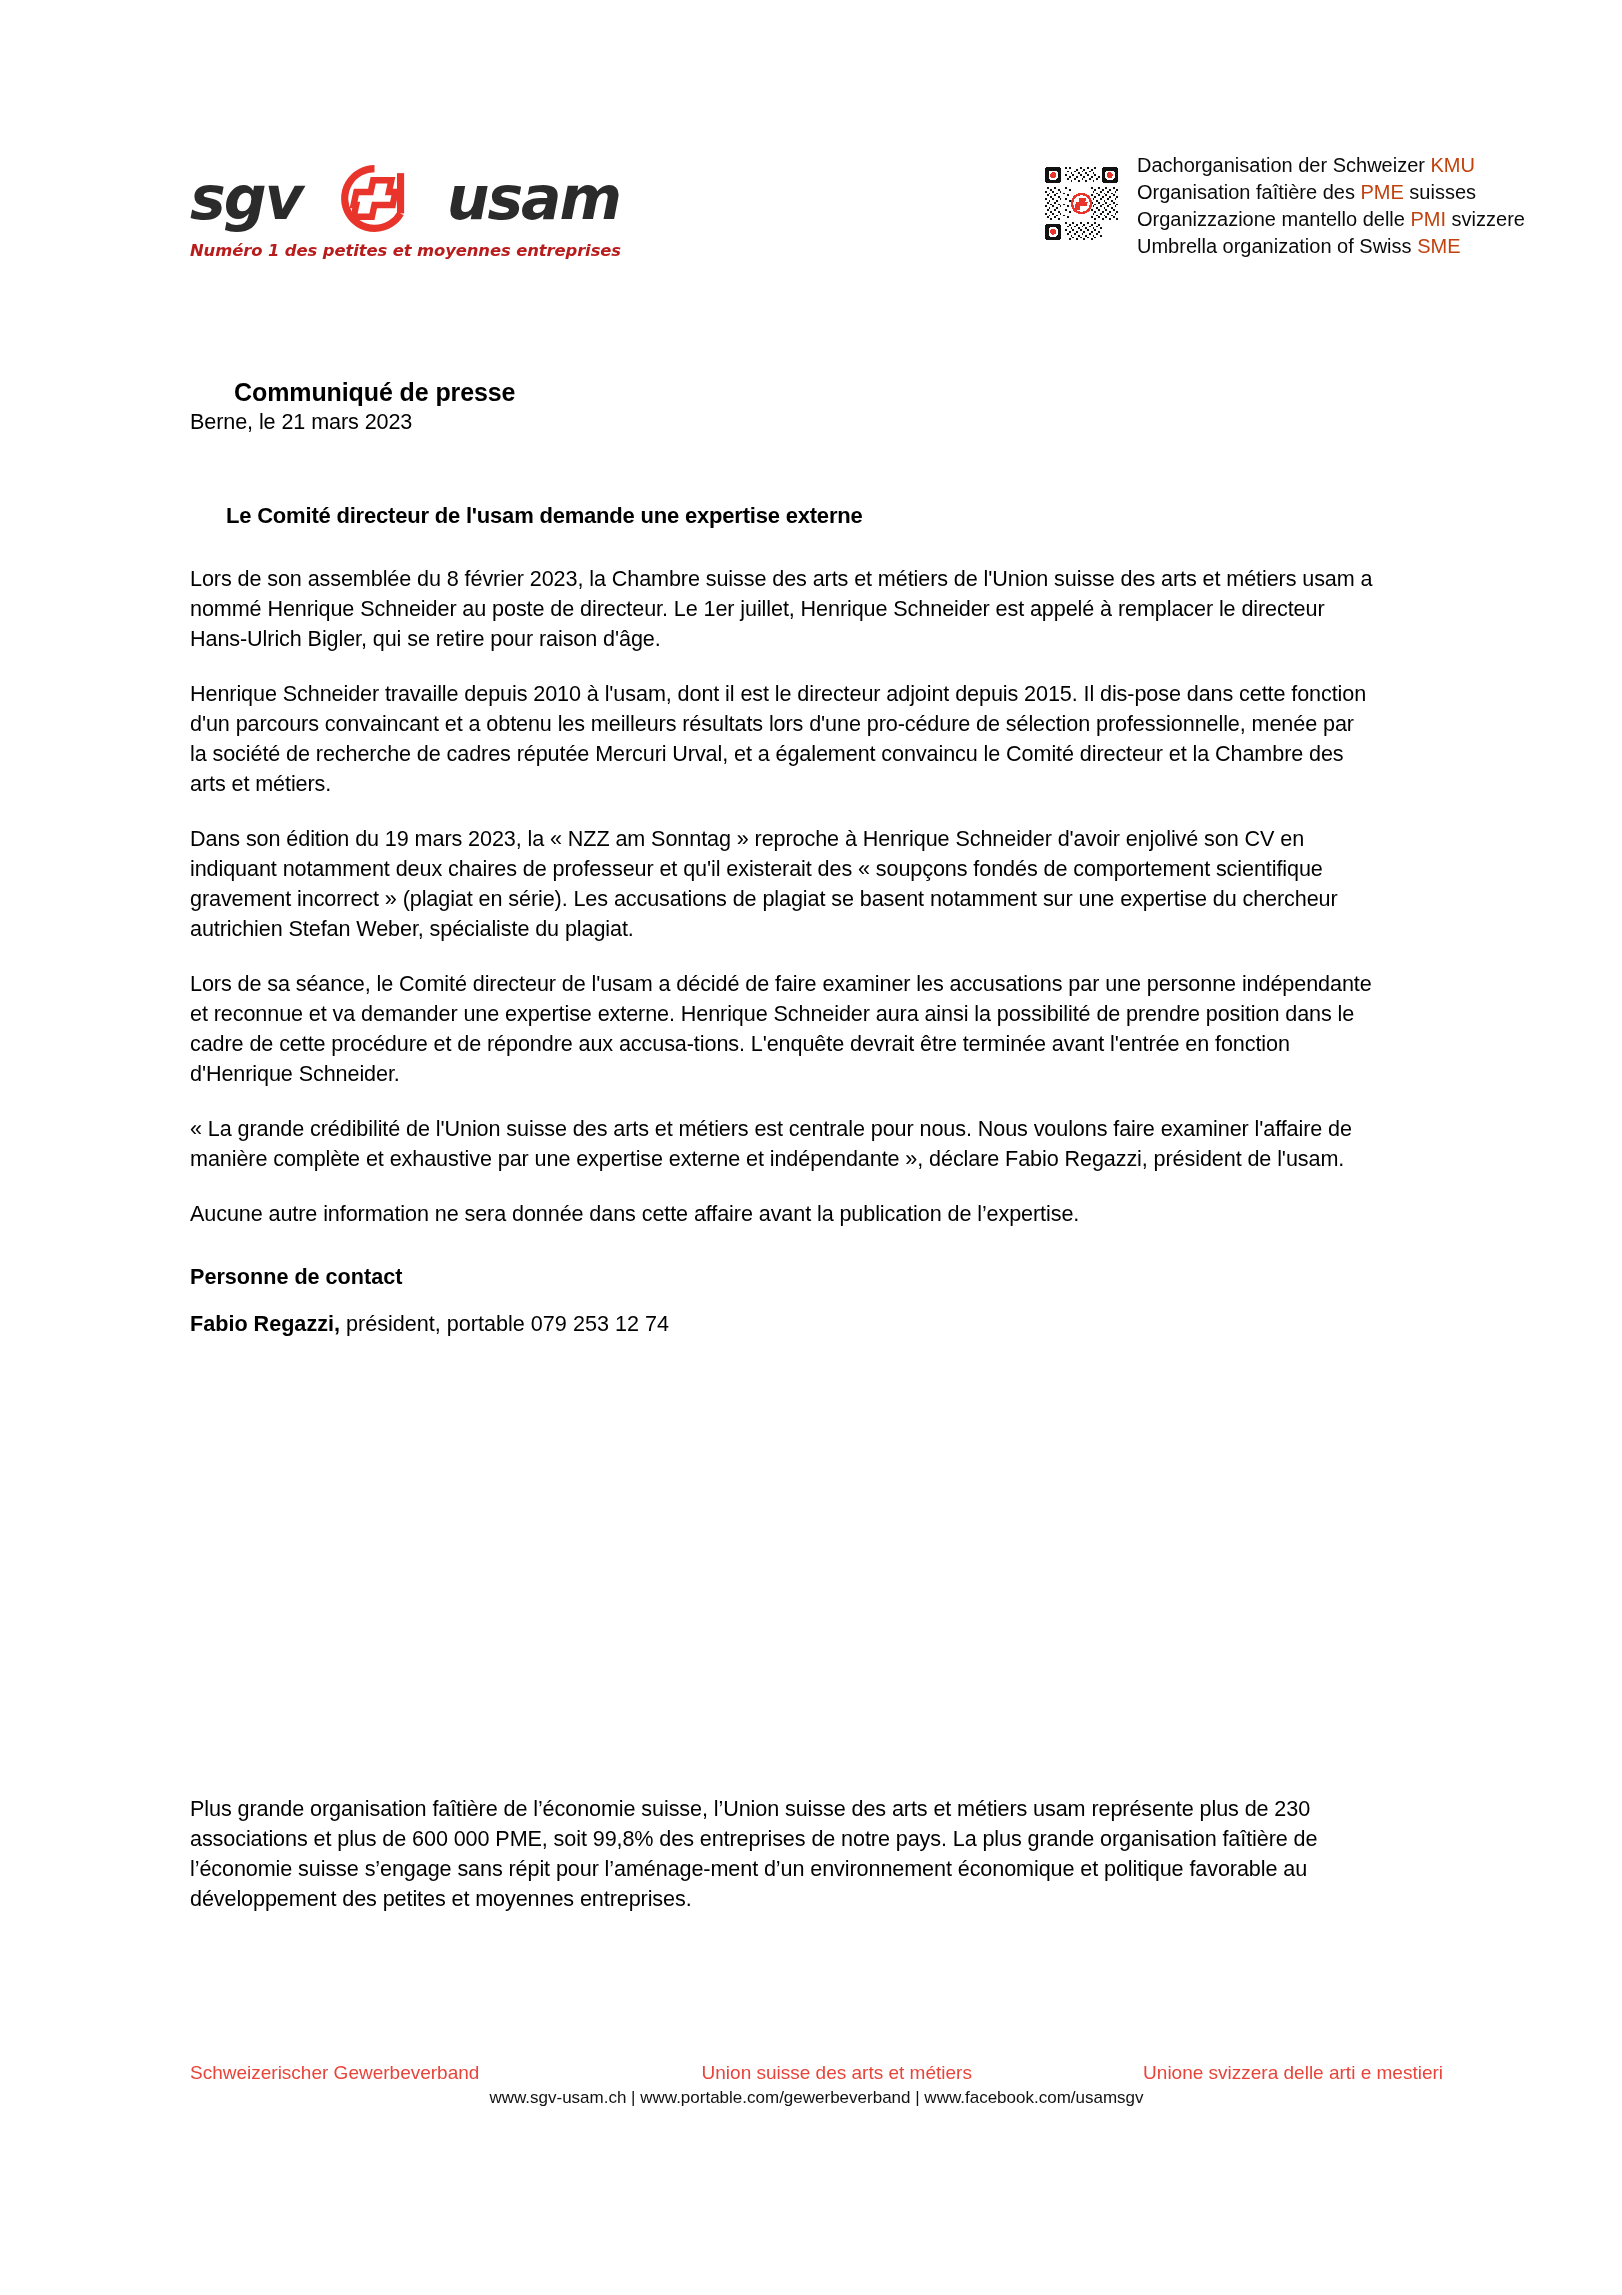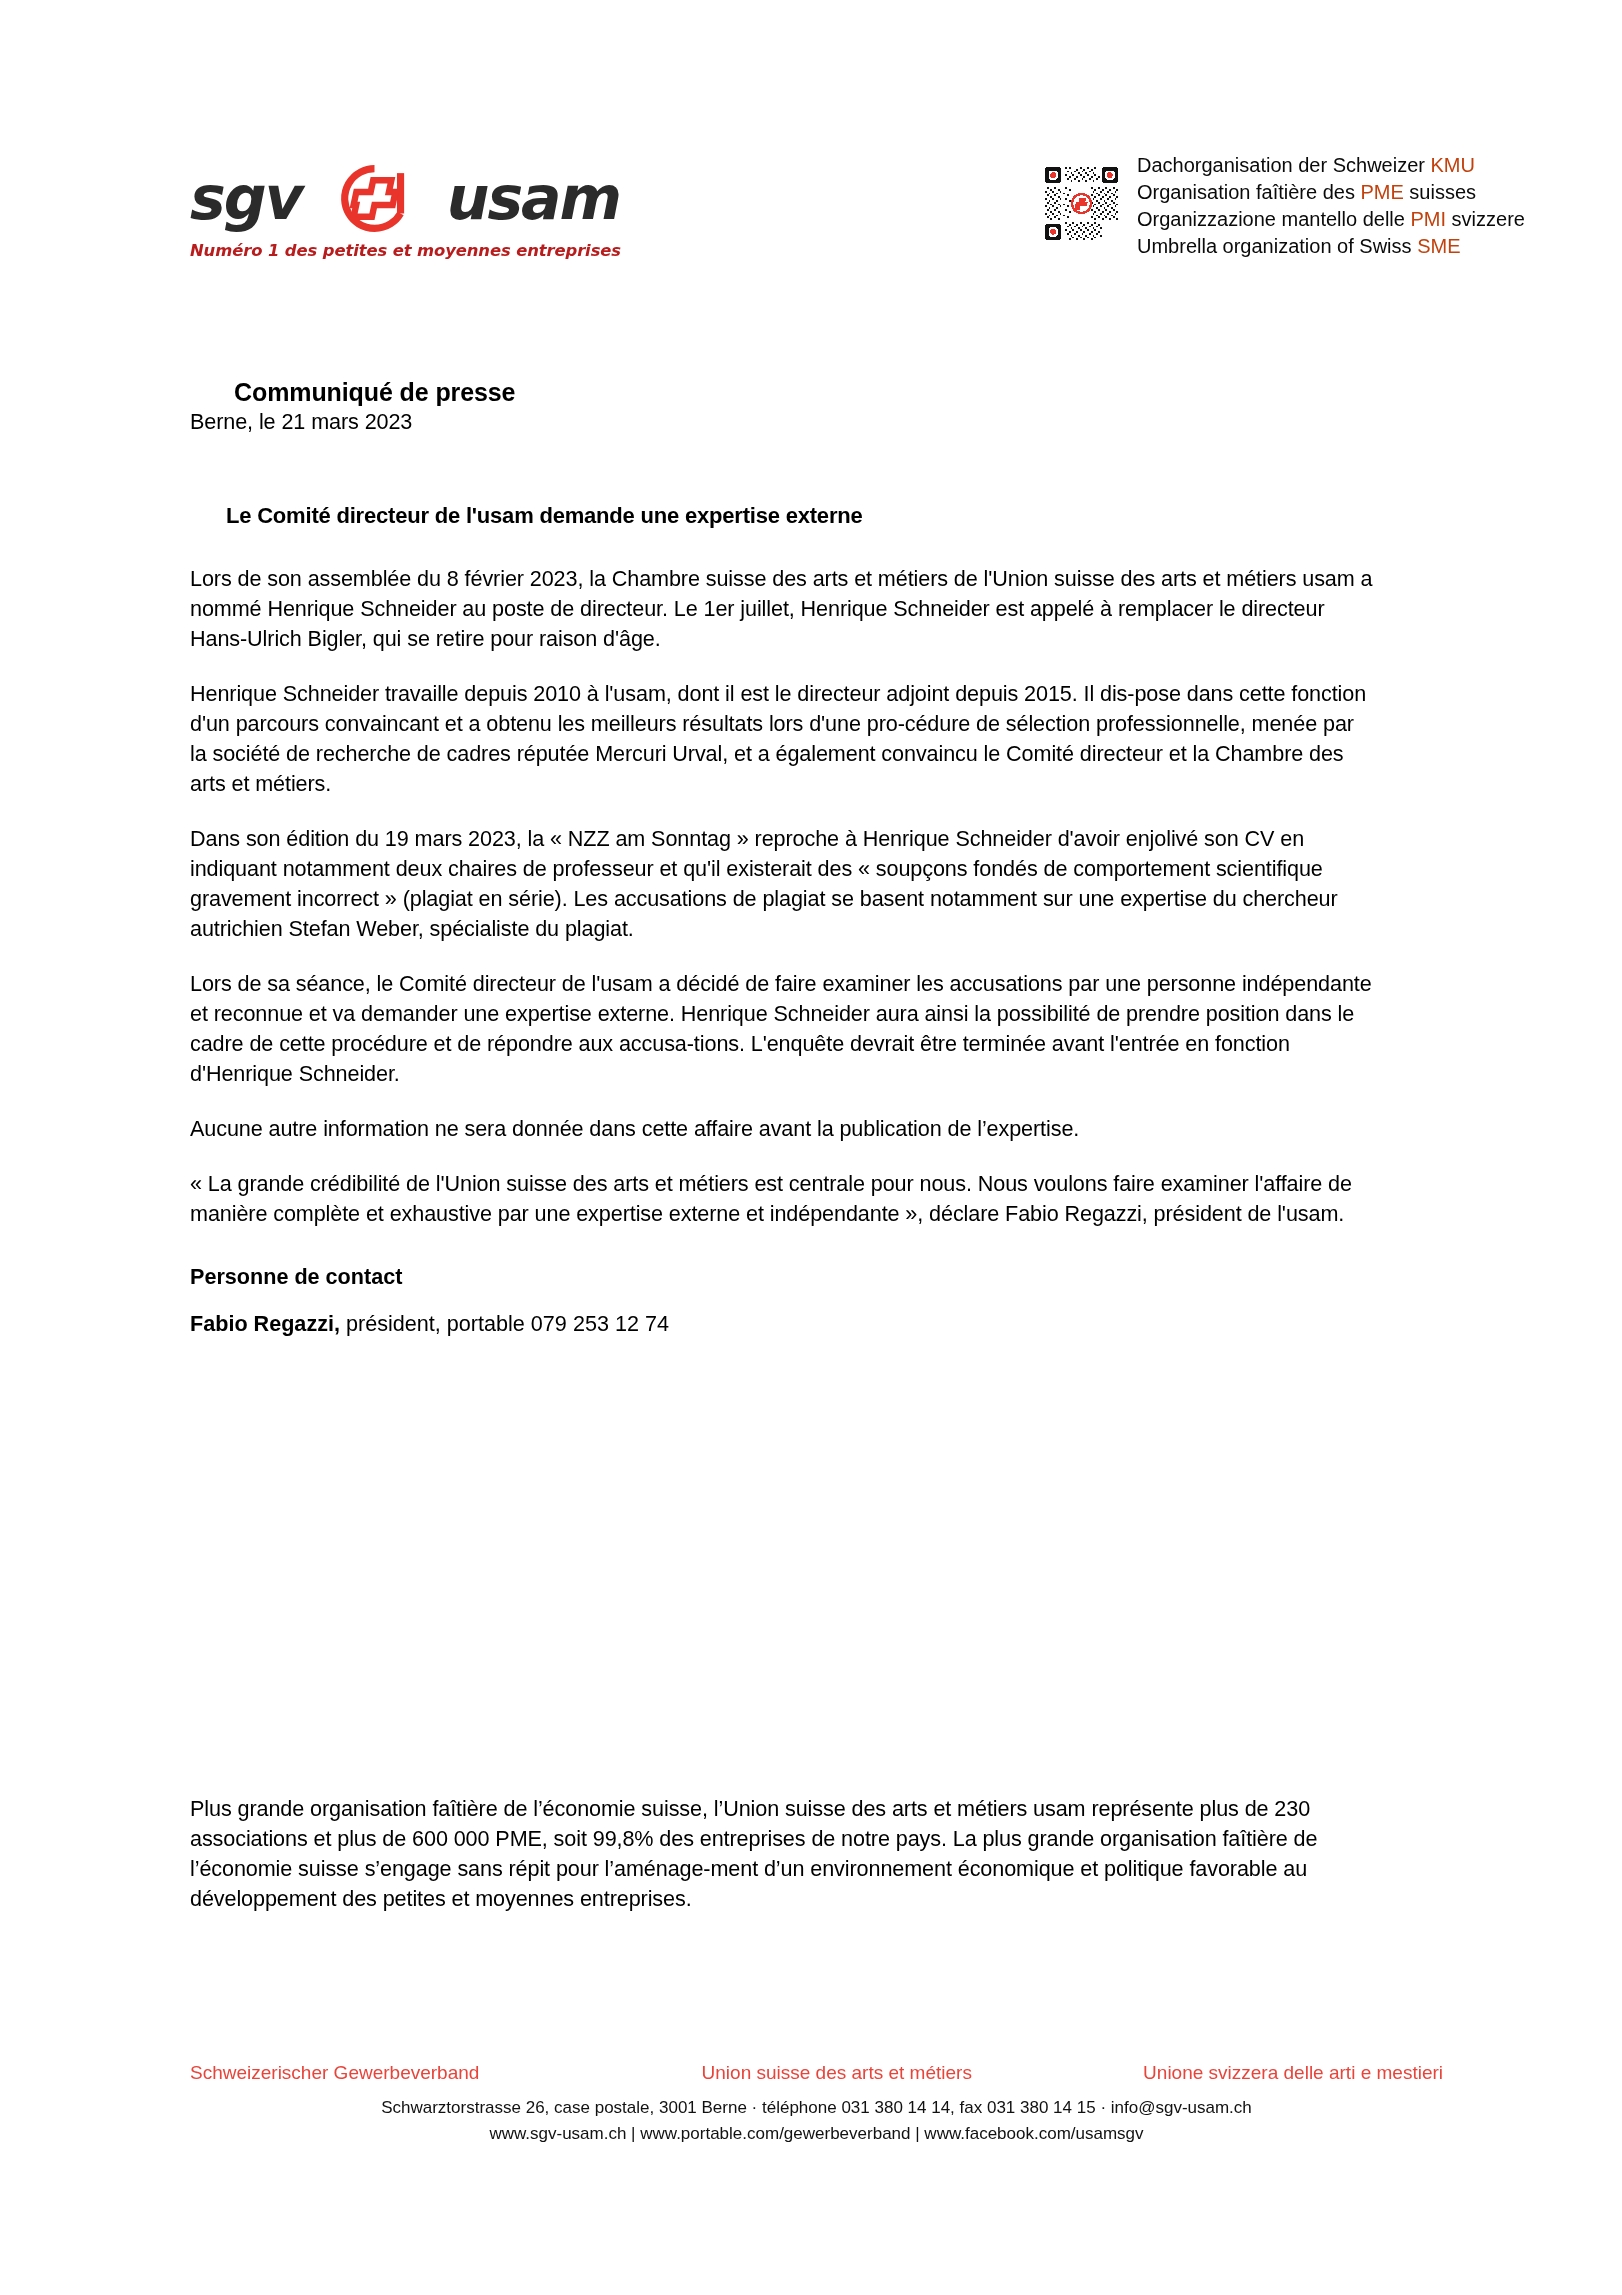--- a/index.html
+++ b/index.html
@@ -450,33 +450,32 @@
   <div class="content">
     <div class="meta-title">Communiqué de presse</div>
     <div class="meta-date">Berne, le 21 mars 2023</div>
 
     <h1 class="headline">Le Comité directeur de l'usam demande une expertise externe</h1>
 
     <p class="para first">Lors de son assemblée du 8 février 2023, la Chambre suisse des arts et métiers de l'Union suisse des arts et métiers usam a nommé Henrique Schneider au poste de directeur. Le 1er juillet, Henrique Schneider est appelé à remplacer le directeur Hans-Ulrich Bigler, qui se retire pour raison d'âge.</p>
     <p class="para">Henrique Schneider travaille depuis 2010 à l'usam, dont il est le directeur adjoint depuis 2015. Il dis-pose dans cette fonction d'un parcours convaincant et a obtenu les meilleurs résultats lors d'une pro-cédure de sélection professionnelle, menée par la société de recherche de cadres réputée Mercuri Urval, et a également convaincu le Comité directeur et la Chambre des arts et métiers.</p>
     <p class="para">Dans son édition du 19 mars 2023, la « NZZ am Sonntag » reproche à Henrique Schneider d'avoir enjolivé son CV en indiquant notamment deux chaires de professeur et qu'il existerait des « soupçons fondés de comportement scientifique gravement incorrect » (plagiat en série). Les accusations de plagiat se basent notamment sur une expertise du chercheur autrichien Stefan Weber, spécialiste du plagiat.</p>
     <p class="para">Lors de sa séance, le Comité directeur de l'usam a décidé de faire examiner les accusations par une personne indépendante et reconnue et va demander une expertise externe. Henrique Schneider aura ainsi la possibilité de prendre position dans le cadre de cette procédure et de répondre aux accusa-tions. L'enquête devrait être terminée avant l'entrée en fonction d'Henrique Schneider.</p>
+    <p class="para">« La grande crédibilité de l'Union suisse des arts et métiers est centrale pour nous. Nous voulons faire examiner l'affaire de manière complète et exhaustive par une expertise externe et indépendante », déclare Fabio Regazzi, président de l'usam.</p>
     <p class="para">Aucune autre information ne sera donnée dans cette affaire avant la publication de l’expertise.</p>
-    <p class="para">« La grande crédibilité de l'Union suisse des arts et métiers est centrale pour nous. Nous voulons faire examiner l'affaire de manière complète et exhaustive par une expertise externe et indépendante », déclare Fabio Regazzi, président de l'usam.</p>
 
     <div class="sub-head">Personne de contact</div>
     <div class="contact-line"><b>Fabio Regazzi,</b><span> président, portable 079 253 12 74</span></div>
   </div>
 
   <div class="boilerplate">Plus grande organisation faîtière de l’économie suisse, l’Union suisse des arts et métiers usam représente plus de 230 associations et plus de 600 000 PME, soit 99,8% des entreprises de notre pays. La plus grande organisation faîtière de l’économie suisse s’engage sans répit pour l’aménage-ment d’un environnement économique et politique favorable au développement des petites et moyennes entreprises.</div>
 
   <div class="footer">
     <div class="footer-orgs">
       <span>Schweizerischer Gewerbeverband</span>
       <span>Union suisse des arts et métiers</span>
       <span>Unione svizzera delle arti e mestieri</span>
     </div>
-    <div class="footer-addr">Schwarztorstrasse 26, case postale, 3001 Berne  ·   téléphone 031 380 14 14, fax 031 380 14 15  ·   info@sgv-usam.ch</div>
     <div class="footer-links">www.sgv-usam.ch  |  www.portable.com/gewerbeverband  |  www.facebook.com/usamsgv</div>
   </div>
 
 </div>
 
 
 </body></html>

